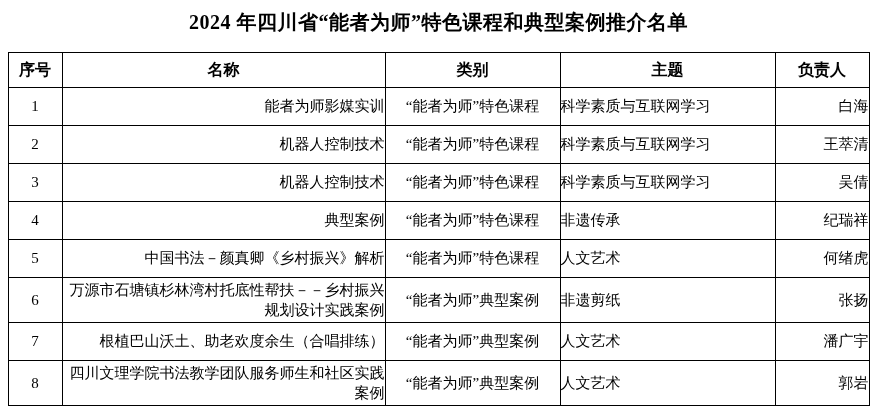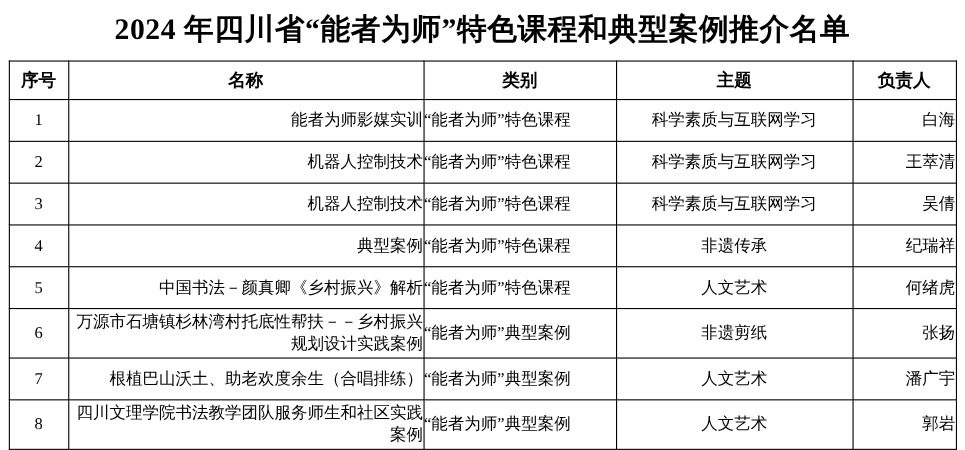--- a/index.html
+++ b/index.html
@@ -17,30 +17,30 @@
   .page {
     width: 877px;
     height: 409px;
     position: relative;
     box-sizing: border-box;
   }
   .doc-title {
     text-align: center;
     font-family: "Liberation Serif", "DejaVu Serif", serif;
     font-weight: bold;
-    font-size: 27px;
+    font-size: 20px;
     letter-spacing: 0.5px;
     padding-top: 10px;
     padding-bottom: 9px;
     line-height: 1.2;
   }
   table.list-table {
     border-collapse: collapse;
     width: 861px;
-    margin: 4px auto;
+    margin: 9px auto;
     table-layout: fixed;
     border-radius: 19px;
   }
   table.list-table th,
   table.list-table td {
     border: 1px solid #000000;
     padding: 0;
     vertical-align: middle;
     font-size: 15px;
     line-height: 1.35;
@@ -58,23 +58,23 @@
   .col-owner { width: 94px; }
 
   td.c-idx {
     text-align: center;
   }
   td.c-name {
     text-align: right;
     padding: 4px 6px 4px 8px;
   }
   td.c-cat {
+    text-align: center;
   }
   td.c-theme {
-    text-align: center;
   }
   td.c-owner {
     text-align: right;
   }
   tr.row-1 td { height: 37px; }
   tr.row-tall td { height: 44px; }
 </style>
 </head>
 <body>
 

